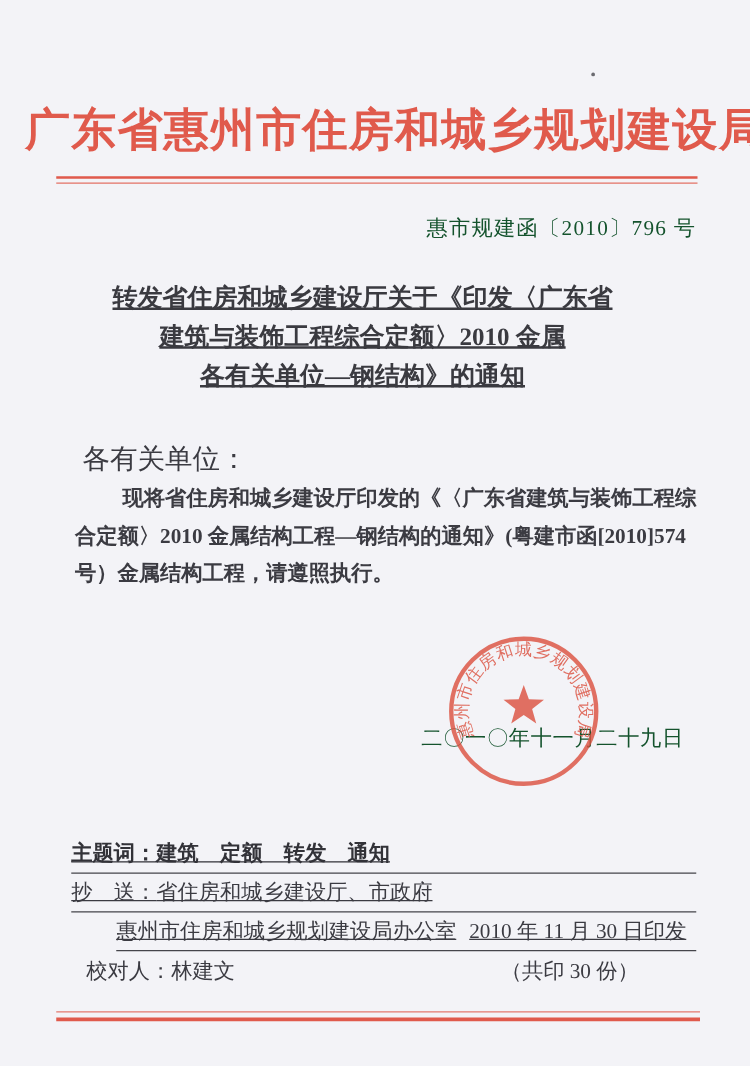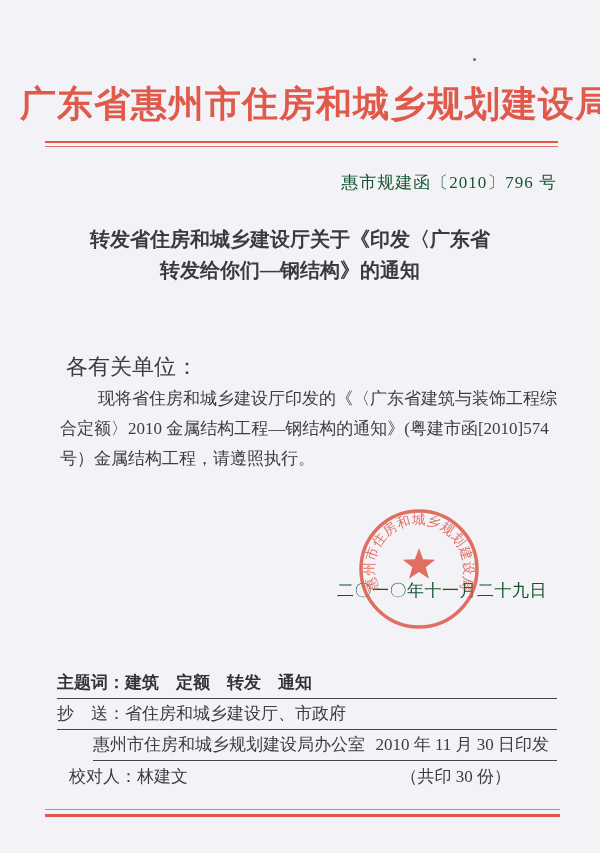--- a/index.html
+++ b/index.html
@@ -38,35 +38,36 @@
     color: #14532d;
   }
   .doc-title {
     position: absolute;
     top: 224px; left: 0; right: 20px;
     text-align: center;
     font-size: 20px;
     font-weight: bold;
     line-height: 31px;
     color: #3a3a40;
+    text-decoration: underline;
   }
   .doc-title div { white-space: nowrap; }
   .salutation {
     position: absolute;
     top: 352px; left: 66px;
     font-size: 22px;
     white-space: nowrap;
   }
   .body-text {
     position: absolute;
     top: 384px; left: 60px; right: 20px;
     font-size: 17px;
     line-height: 30px;
   }
-  .body-text div { white-space: nowrap; }
+  .body-text div { white-space: nowrap; font-weight: bold; }
   .body-line-indent { padding-left: 38px; }
   .issue-date {
     position: absolute;
     top: 579px; left: 337px;
     font-size: 17px;
     letter-spacing: 0.5px;
     white-space: nowrap;
     z-index: 1;
     color: #14532d;
   }
@@ -76,21 +77,21 @@
     width: 130px; height: 130px;
     z-index: 2;
     opacity: 0.82;
   }
   .footer-row {
     position: absolute;
     left: 57px; right: 43px;
     font-size: 17px;
     white-space: nowrap;
   }
-  .underlined { border-bottom: 1.5px solid #45454b; padding-bottom: 4px; }
+  .underlined { border-bottom: 1.5px solid #45454b; padding-bottom: 4px; text-decoration: underline; }
   .row-subject { top: 671px; font-weight: bold; color: #323238; }
   .row-cc { top: 702px; }
   .row-issuer { top: 733px; display: flex; justify-content: space-between; margin-left: 36px; }
   .row-issuer .print-date { margin-right: 8px; }
   .row-proof { top: 765px; display: flex; justify-content: space-between; border: none; margin-left: 12px; }
   .row-proof .copies { margin-right: 46px; }
   .rule-bottom-thin  { left: 45px; right: 40px; top: 809px; height: 1px; background: var(--accent); opacity: .8; }
   .rule-bottom-thick { left: 45px; right: 40px; top: 814px; height: 3px; background: var(--accent); }
   .speck {
     position: absolute;
@@ -109,21 +110,22 @@
 
   <div class="rule rule-top-thick"></div>
   <div class="rule rule-top-thin"></div>
 
   <div class="speck"></div>
 
   <div class="doc-number">惠市规建函〔2010〕796 号</div>
 
   <div class="doc-title">
     <div>转发省住房和城乡建设厅关于《印发〈广东省</div>
-    <div>转发给你们—钢结构》的通知</div>
+    <div>建筑与装饰工程综合定额〉2010 金属</div>
+    <div>各有关单位—钢结构》的通知</div>
   </div>
 
   <div class="salutation">各有关单位：</div>
 
   <div class="body-text">
     <div class="body-line-indent">现将省住房和城乡建设厅印发的《〈广东省建筑与装饰工程综</div>
     <div>合定额〉2010 金属结构工程—钢结构的通知》(粤建市函[2010]574</div>
     <div>号）金属结构工程，请遵照执行。</div>
   </div>
 

